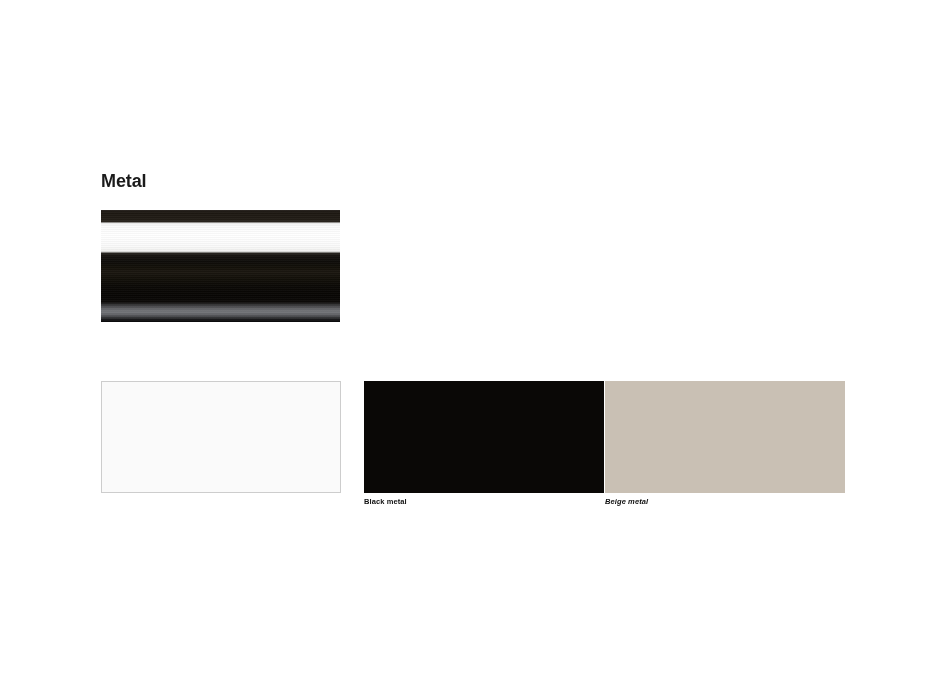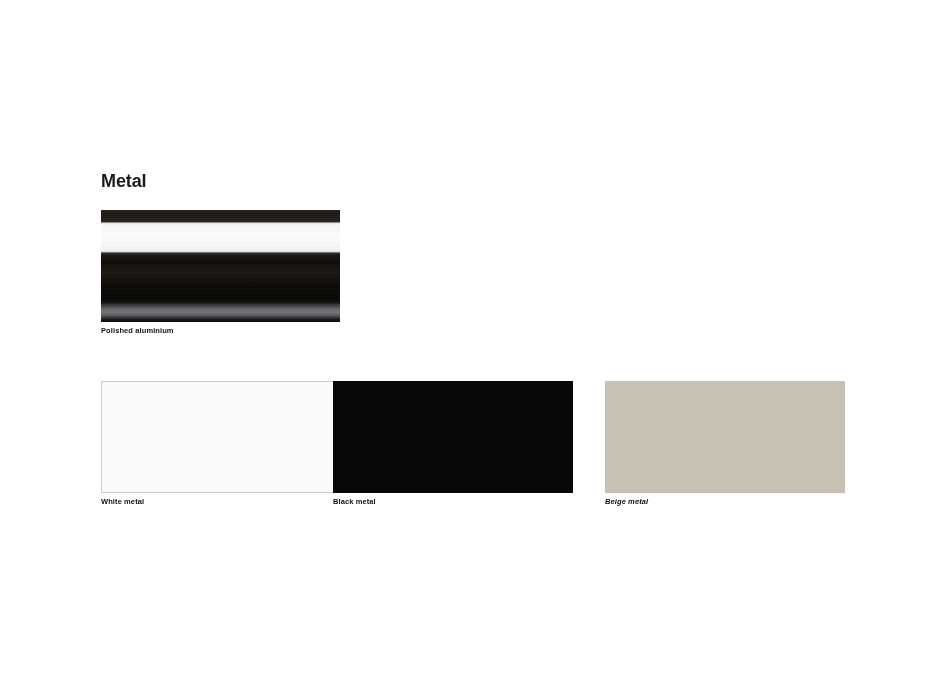--- a/index.html
+++ b/index.html
@@ -102,21 +102,21 @@
       to bottom,
       rgba(255,255,255,0.030) 0px,
       rgba(255,255,255,0.030) 1px,
       rgba(0,0,0,0.030) 1px,
       rgba(0,0,0,0.030) 2px);
     pointer-events: none;
   }
 
   
   .group-white  { left: 101px; top: 381px; }
-  .group-black  { left: 333px; top: 381px; }
+  .group-black  { left: 364px; top: 381px; }
   .group-beige  { left: 605px; top: 381px; font-style: italic; }
 
   .swatch-flat {
     width: 240px;
     height: 112px;
   }
   .swatch-white {
     background: #fafafa;
     border: 1px solid #cdcdcd;
     width: 238px;
@@ -127,26 +127,24 @@
 </style>
 </head>
 <body>
 
 <div class="board">
 
   <h2 class="section-title">Metal</h2>
 
   <div class="swatch-group group-aluminium">
     <div class="swatch swatch-aluminium"></div>
-    <p class="swatch-label">Polished aluminium</p>
   </div>
 
   <div class="swatch-group group-white">
     <div class="swatch swatch-flat swatch-white"></div>
-    <p class="swatch-label">White metal</p>
   </div>
 
   <div class="swatch-group group-black">
     <div class="swatch swatch-flat swatch-black"></div>
     <p class="swatch-label">Black metal</p>
   </div>
 
   <div class="swatch-group group-beige">
     <div class="swatch swatch-flat swatch-beige"></div>
     <p class="swatch-label">Beige metal</p>

